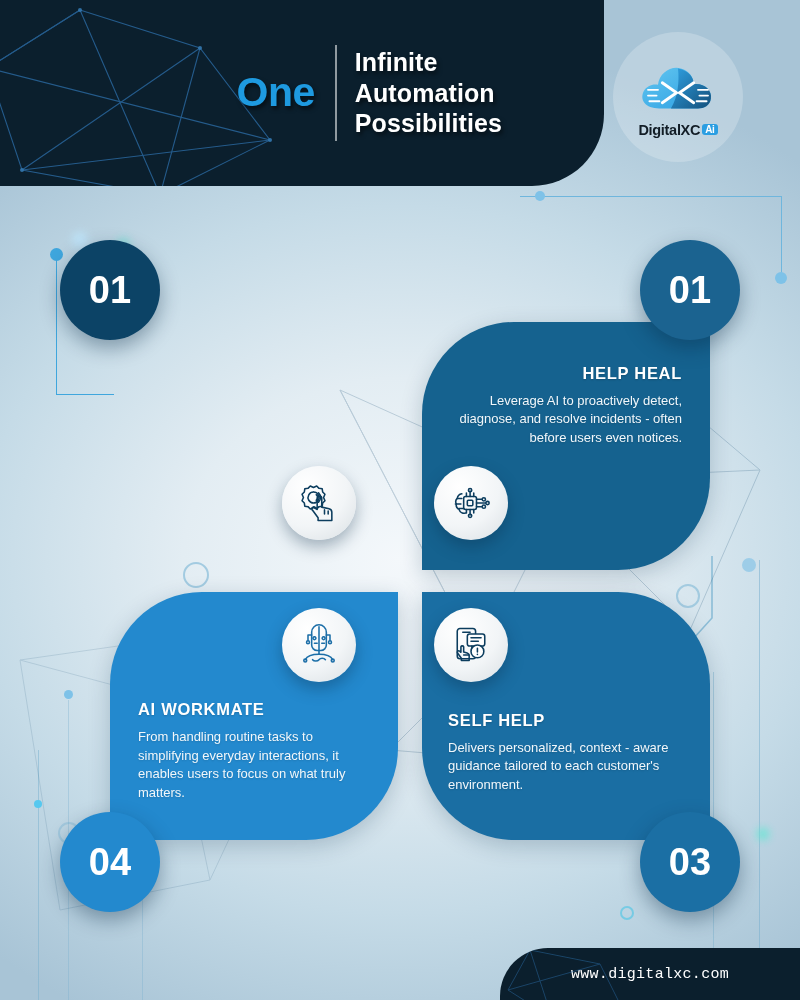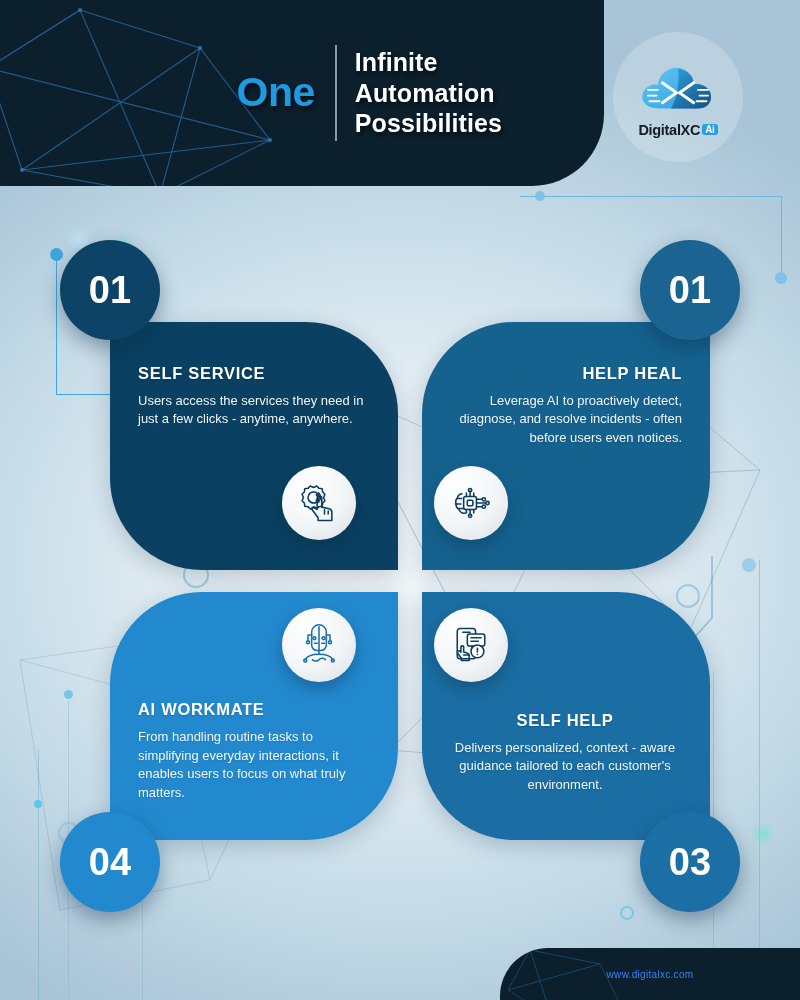--- a/index.html
+++ b/index.html
@@ -99,21 +99,21 @@
     background:#15628f;
     border-radius:92px 0 92px 0;
     padding:42px 28px 0 26px;
     text-align:right;
   }
   .c3{
     left:422px;top:592px;width:288px;height:248px;
     background:#1a6ea3;
     border-radius:0 92px 0 92px;
     padding:0 28px 46px 26px;
-    text-align:center;
+    text-align:left;
     display:flex;flex-direction:column;justify-content:flex-end;
   }
   .c4{
     left:110px;top:592px;width:288px;height:248px;
     background:#2389ce;
     border-radius:92px 0 92px 0;
     padding:0 26px 38px 28px;
     text-align:left;
     display:flex;flex-direction:column;justify-content:flex-end;
   }
@@ -148,21 +148,21 @@
   
   .footer{
     position:absolute;right:0;bottom:0;width:300px;height:52px;
     background:#0b1f2d;
     border-top-left-radius:48px;
     display:flex;align-items:center;justify-content:center;
     z-index:6;
     overflow:hidden;
   }
   .footer .url{
-    color:#3b82f6;font-size:10px;letter-spacing:.3px;
+    color:#ffffff;font-size:15px;letter-spacing:.3px;font-family:Liberation Mono, monospace;
   }
   .footer .poly2{position:absolute;left:-10px;top:-6px;width:150px;height:80px;opacity:.6;}
 </style>
 </head>
 <body>
 
 <div id="poster">
 
   <div class="bg-rails">
 
@@ -277,24 +277,20 @@
           <path d="M 90 54 L 102 54"></path>
           <path d="M 86 62 L 100 62"></path>
       </g>
     </svg>
     <div class="logo-text">
       <span>DigitalXC</span>
       <span class="logo-ai">Ai</span>
     </div>
   </div>
 
-  <div class="card c1">
-    <p class="ttl">SELF SERVICE</p>
-    <p class="body">Users access the services they need in just a few clicks - anytime, anywhere.</p>
-  </div>
 
   <div class="card c2">
     <p class="ttl">HELP HEAL</p>
     <p class="body">Leverage AI to proactively detect, diagnose, and resolve incidents - often before users even notices.</p>
   </div>
 
   <div class="card c3">
     <p class="ttl">SELF HELP</p>
     <p class="body">Delivers personalized, context - aware guidance tailored to each customer's environment.</p>
   </div>

